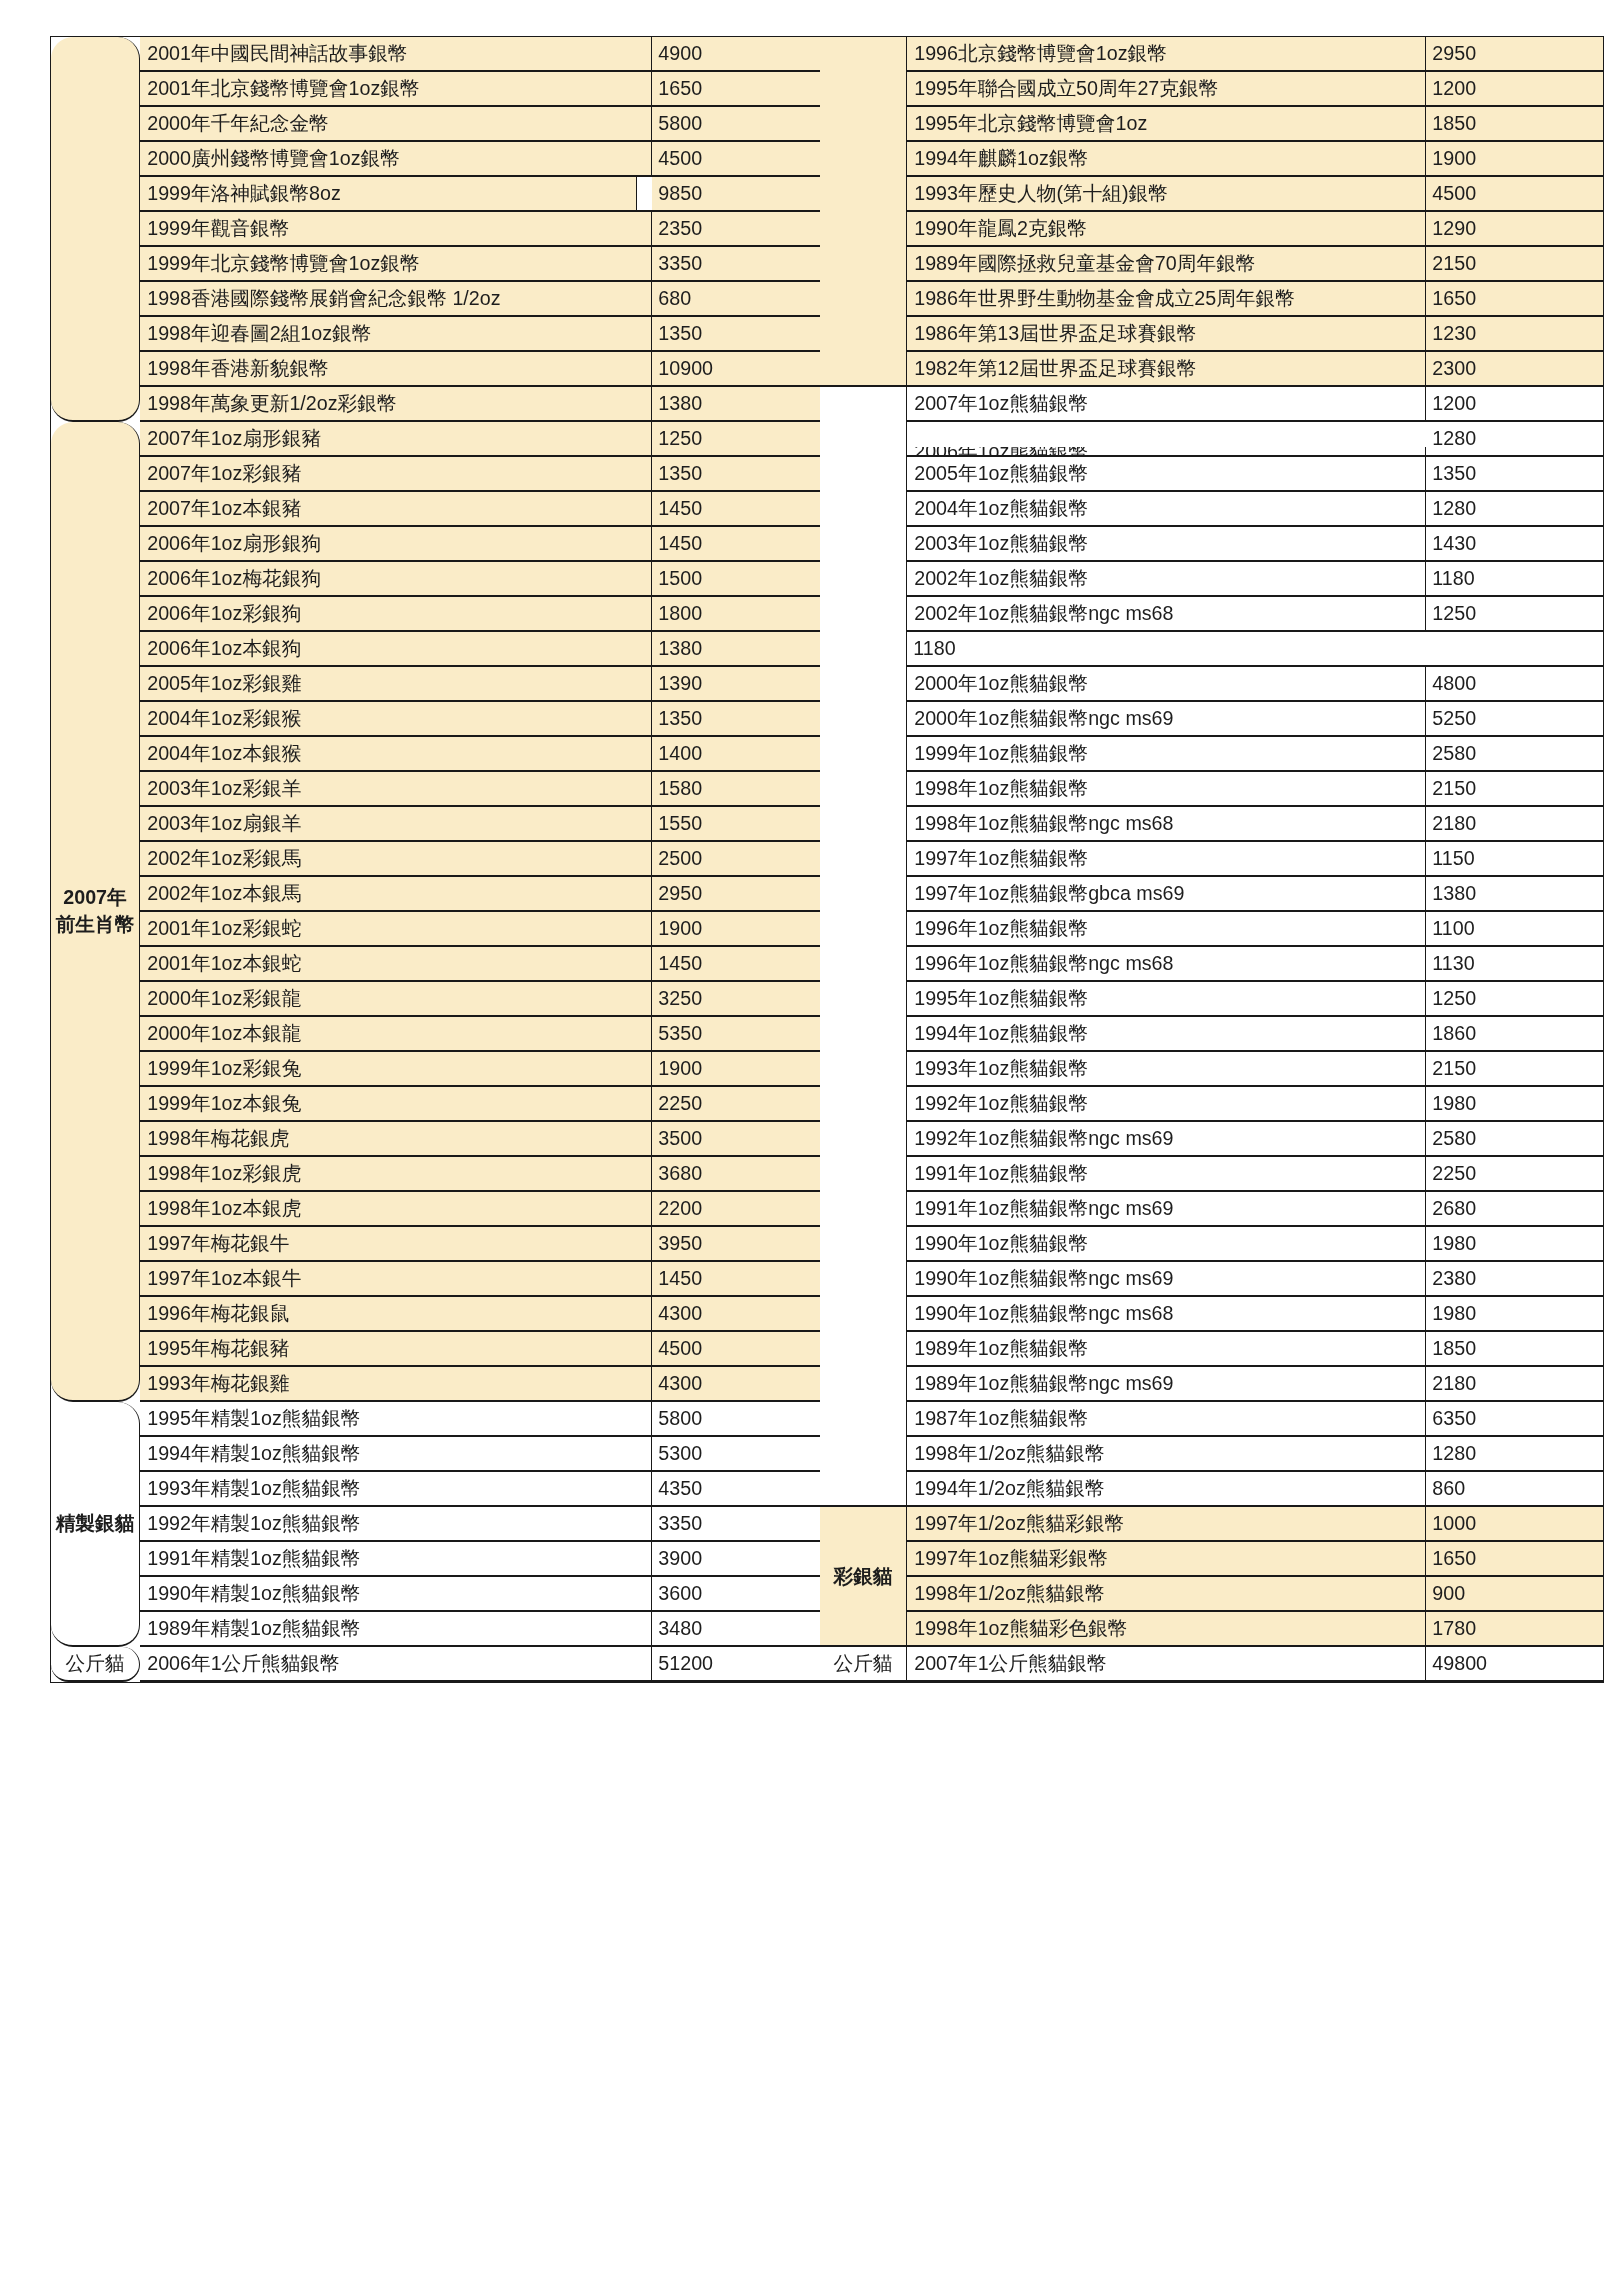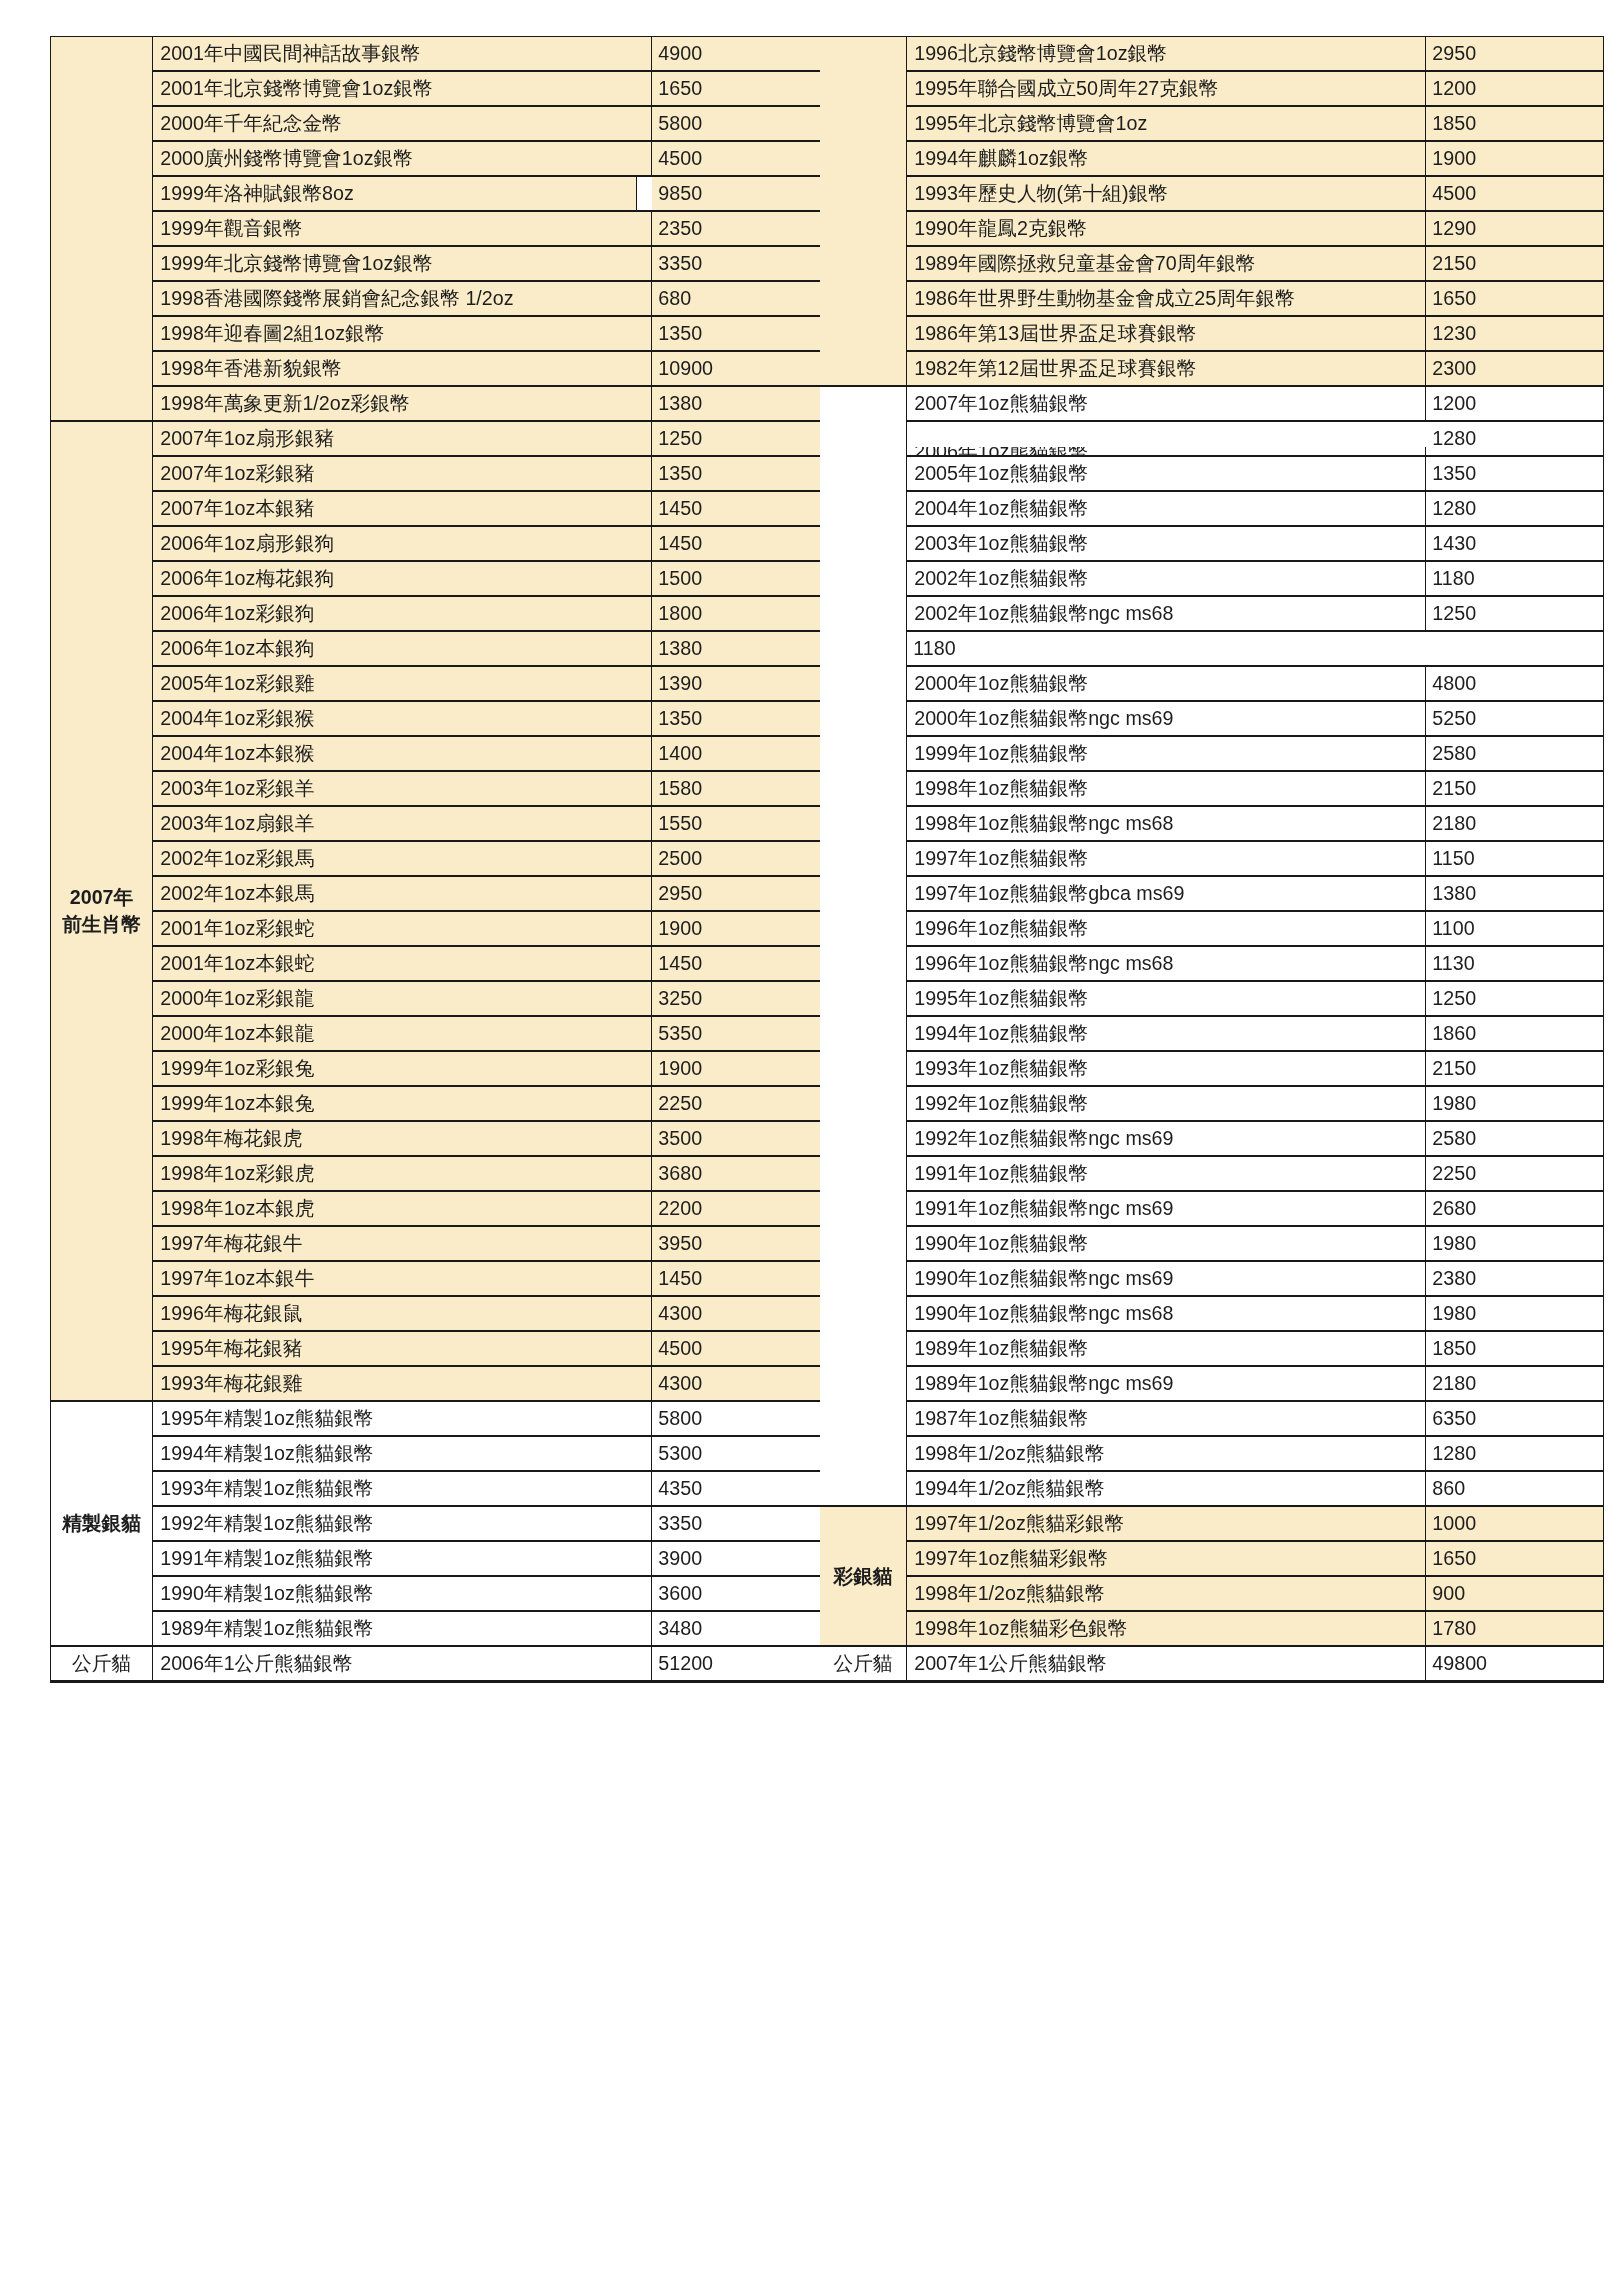--- a/index.html
+++ b/index.html
@@ -6,21 +6,21 @@
   .page{position:relative;width:1622px;height:2293px;background:#ffffff;
         font-family:"Liberation Sans",sans-serif;color:#1d1d1d;overflow:hidden;}
   .price-table{position:absolute;top:36px;border:1.8px solid #191919;background:#ffffff;}
   #left-table{left:50px;width:770px;}
   #right-table{left:820px;width:783px;border-left:none;}
   .section{display:flex;align-items:stretch;}
   .cat-cell{flex:0 0 auto;box-sizing:border-box;
             border-right:1.8px solid #191919;border-bottom:2.7px solid #191919;
             display:flex;align-items:center;justify-content:center;
             text-align:center;font-size:19.7px;line-height:1.35;white-space:pre-line;}
-  #left-table .cat-cell{width:102px;}
+  #left-table .cat-cell{width:89px;border-radius:22px;}
   #right-table .cat-cell{width:87px;}
   .cat-cell.bold{font-weight:bold;}
   .rows{flex:1 1 auto;display:flex;flex-direction:column;min-width:0;}
   .row{display:flex;height:35px;box-sizing:border-box;
        border-bottom:2.7px solid #191919;font-size:19.7px;}
   .name-cell{flex:1 1 auto;min-width:0;box-sizing:border-box;border-right:1.8px solid #191919;
              display:flex;align-items:center;padding:0 5.4px 0 7.2px;
              white-space:nowrap;overflow:hidden;}
   .price-cell{flex:0 0 auto;box-sizing:border-box;display:flex;align-items:center;
               padding-left:6.3px;white-space:nowrap;}

